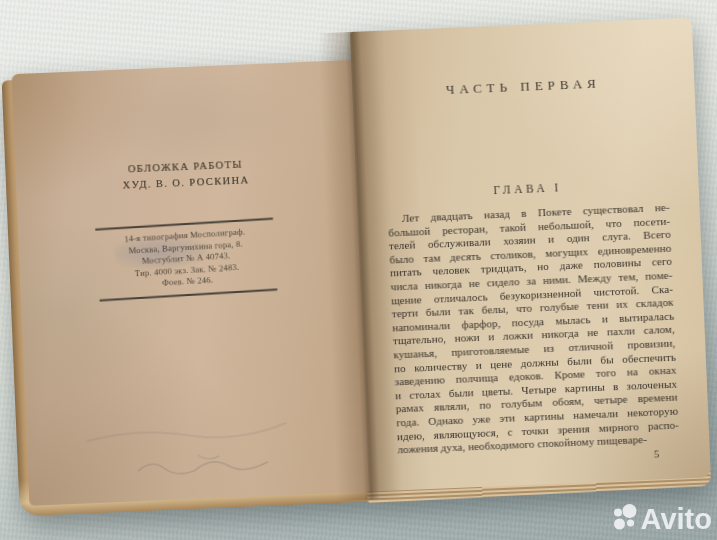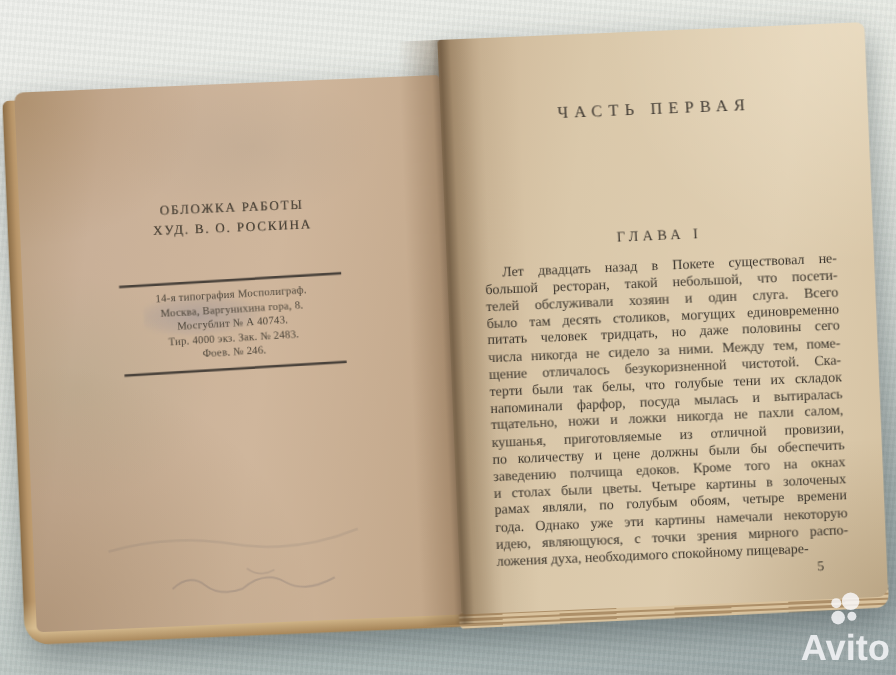--- a/index.html
+++ b/index.html
@@ -95,23 +95,22 @@
     text-align:justify; text-align-last:justify; white-space:nowrap;
   }
   .para div:first-child{ text-indent:14px; }
   .para div:last-child{ text-align-last:left; }
   .page-number{
     position:absolute; top:428px; left:286px; font-size:11px; color:#3e382f;
   }
   
   .watermark{
     position:absolute; right:5px; bottom:4px; z-index:5;
-    display:flex; align-items:center; gap:2px;
+    display:flex; gap:2px;
     color:rgba(250,250,252,.82);
-    flex-direction:column;
   }
   .watermark .wordmark{
     font-family:"Liberation Sans", sans-serif; font-weight:700;
     font-size:29px; letter-spacing:0;
   }
   .watermark svg{ display:block; }
 </style>
 </head>
 <body>
 

